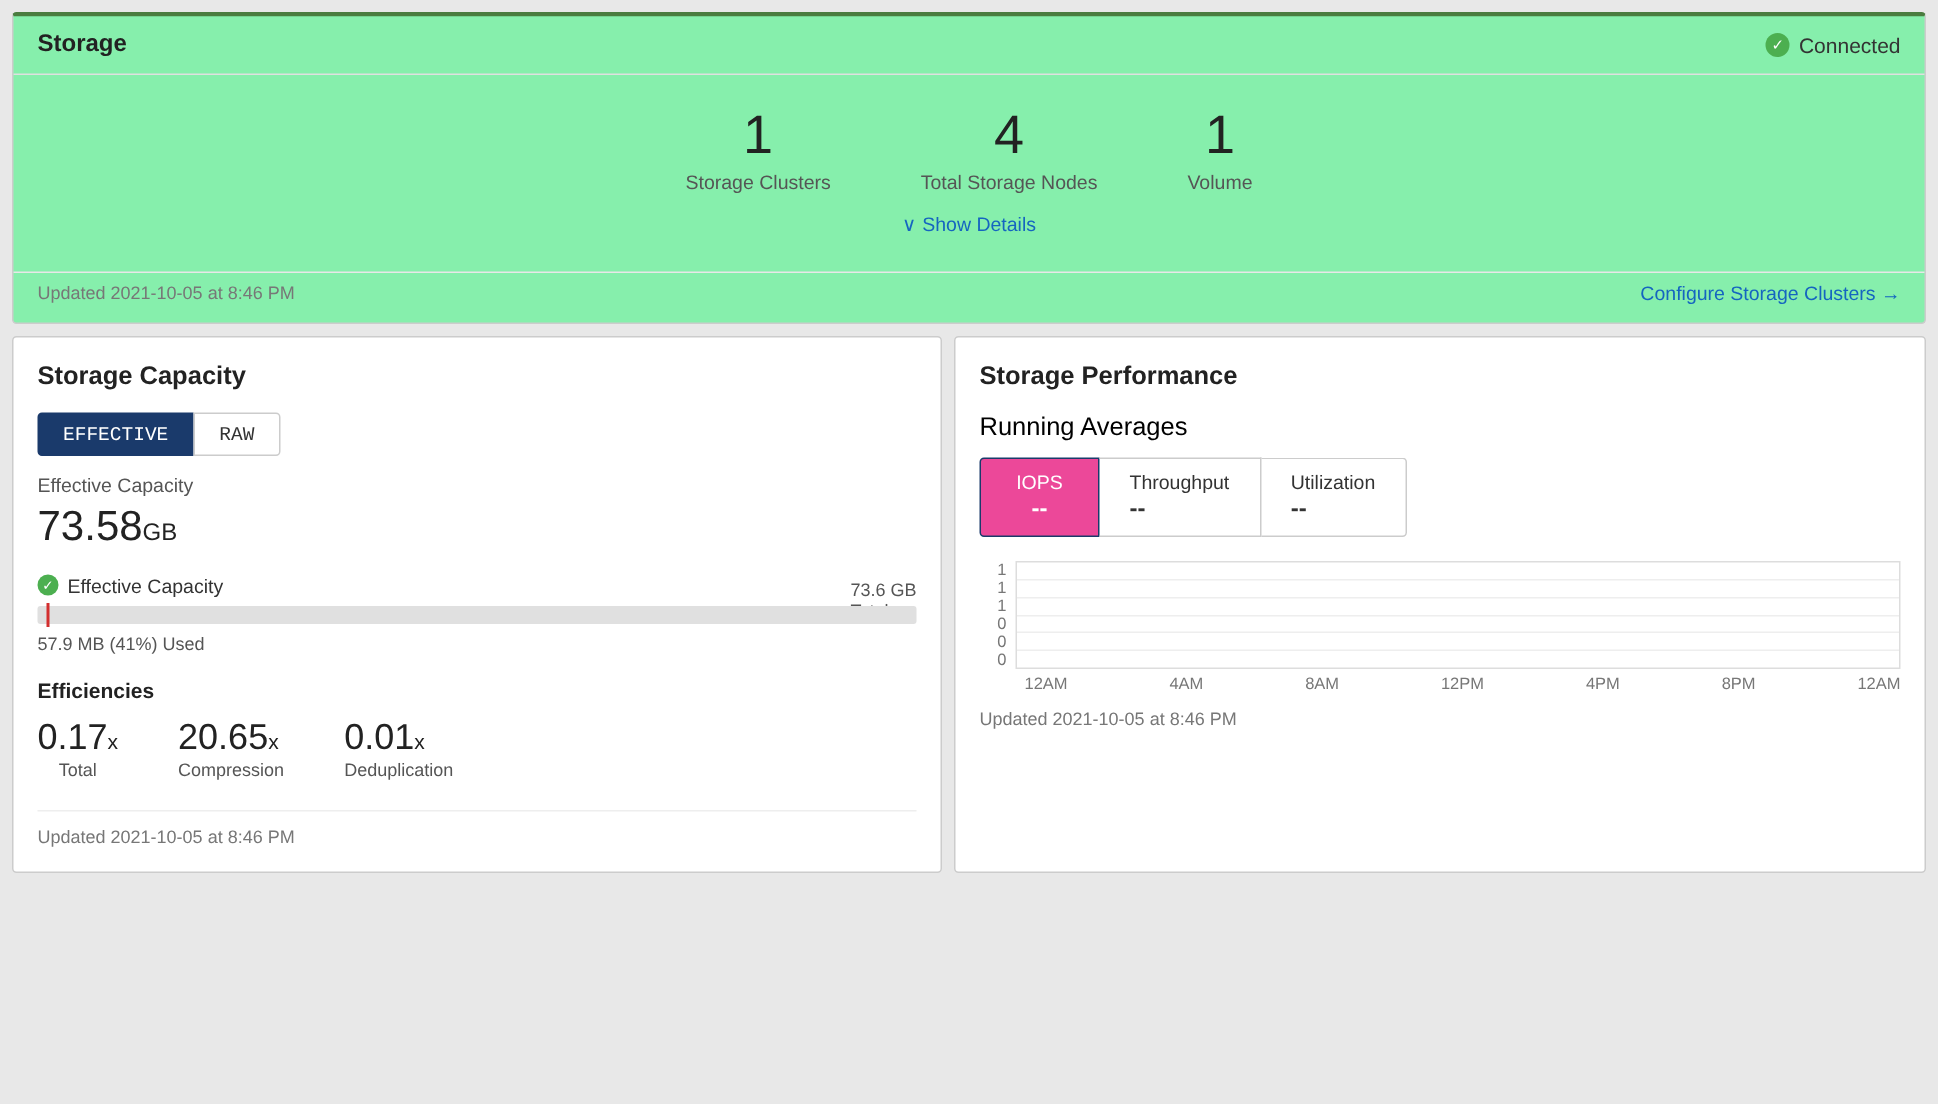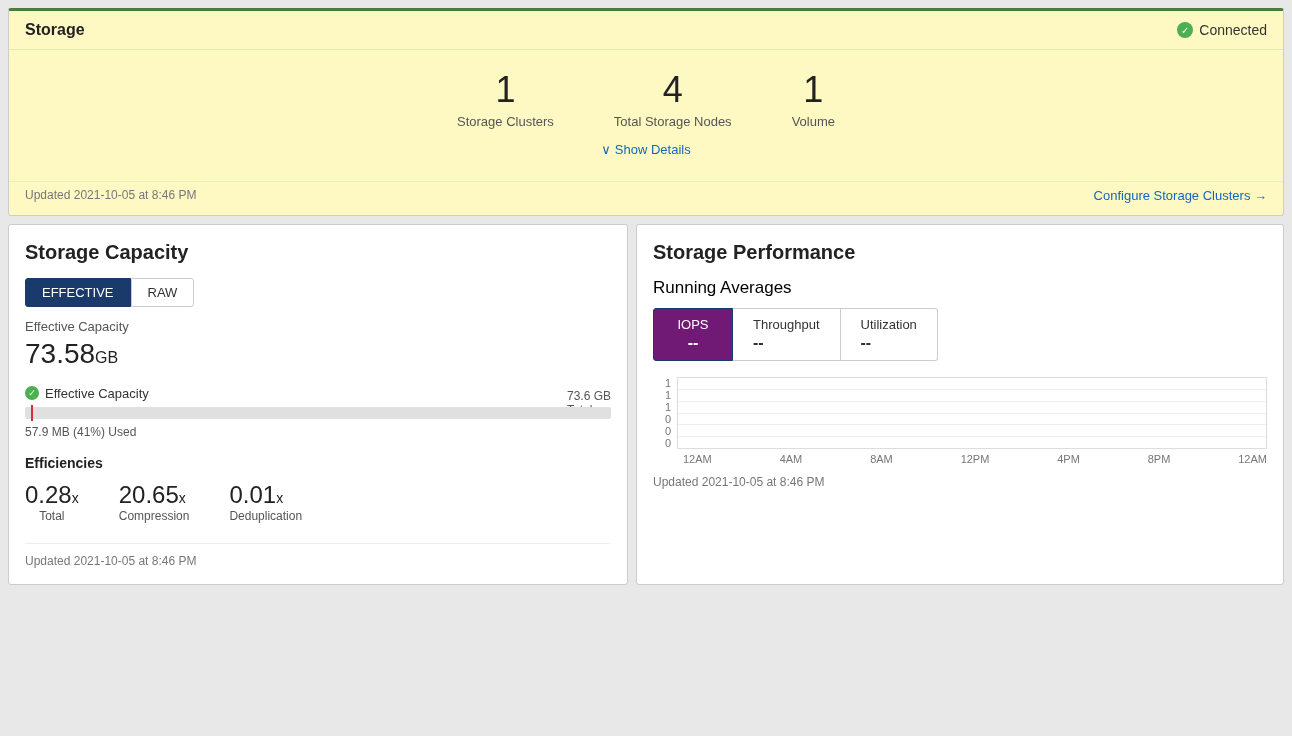--- a/index.html
+++ b/index.html
@@ -5,21 +5,21 @@
     * { box-sizing: border-box; margin: 0; padding: 0; }
     body {
       font-family: -apple-system, BlinkMacSystemFont, 'Segoe UI', Arial, sans-serif;
       background: #e8e8e8;
       padding: 8px;
       font-size: 14px;
       color: #333;
     }
 
     .main-container {
-      background: #fef9c3;
+      background: #86efac;
       border: 1px solid #ccc;
       border-top: 3px solid #4a7c3f;
       border-radius: 3px;
     }
 
     
     .header {
       display: flex;
       justify-content: space-between;
       align-items: center;
@@ -122,38 +122,39 @@
 
     .panel-left {
       flex: 0 0 620px;
     }
 
     .panel-right {
       flex: 1;
     }
 
     .panel-title {
-      font-size: 20px;
+      font-size: 17px;
       font-weight: 600;
       color: #222;
       margin-bottom: 14px;
     }
 
     
     .tab-group {
       display: flex;
       margin-bottom: 12px;
     }
     .tab-btn {
       padding: 6px 16px;
       border: 1px solid #ccc;
       background: #fff;
       cursor: pointer;
       font-size: 13px;
       color: #333;
+      font-family: Liberation Mono, monospace;
     }
     .tab-btn.active {
       background: #1a3a6b;
       color: #fff;
       border-color: #1a3a6b;
     }
     .tab-btn:first-child { border-radius: 3px 0 0 3px; }
     .tab-btn:last-child { border-radius: 0 3px 3px 0; }
 
     
@@ -282,21 +283,21 @@
       padding: 8px 16px;
       border: 1px solid #ccc;
       background: #fff;
       cursor: pointer;
       font-size: 13px;
       color: #333;
       text-align: center;
       min-width: 80px;
     }
     .perf-tab.active {
-      background: #701a75;
+      background: #ec4899;
       color: #fff;
       border-color: #1a3a6b;
     }
     .perf-tab .perf-tab-value {
       font-size: 16px;
       font-weight: 600;
       display: block;
       margin-top: 2px;
     }
     .perf-tab:first-child { border-radius: 3px 0 0 3px; }
@@ -438,21 +439,21 @@
           <div class="progress-marker"></div>
         </div>
       </div>
       <div class="progress-used">57.9 MB (41%) Used</div>
     </div>
 
     <div class="efficiencies-title">Efficiencies</div>
     <div class="efficiencies-row">
       <div class="efficiency-item">
         <div class="efficiency-value">
-          <span>0.28</span><span class="mult">x</span>
+          <span>0.17</span><span class="mult">x</span>
         </div>
         <div class="efficiency-label">Total</div>
       </div>
       <div class="efficiency-item">
         <div class="efficiency-value">
           <span>20.65</span><span class="mult">x</span>
         </div>
         <div class="efficiency-label">Compression</div>
       </div>
       <div class="efficiency-item">

